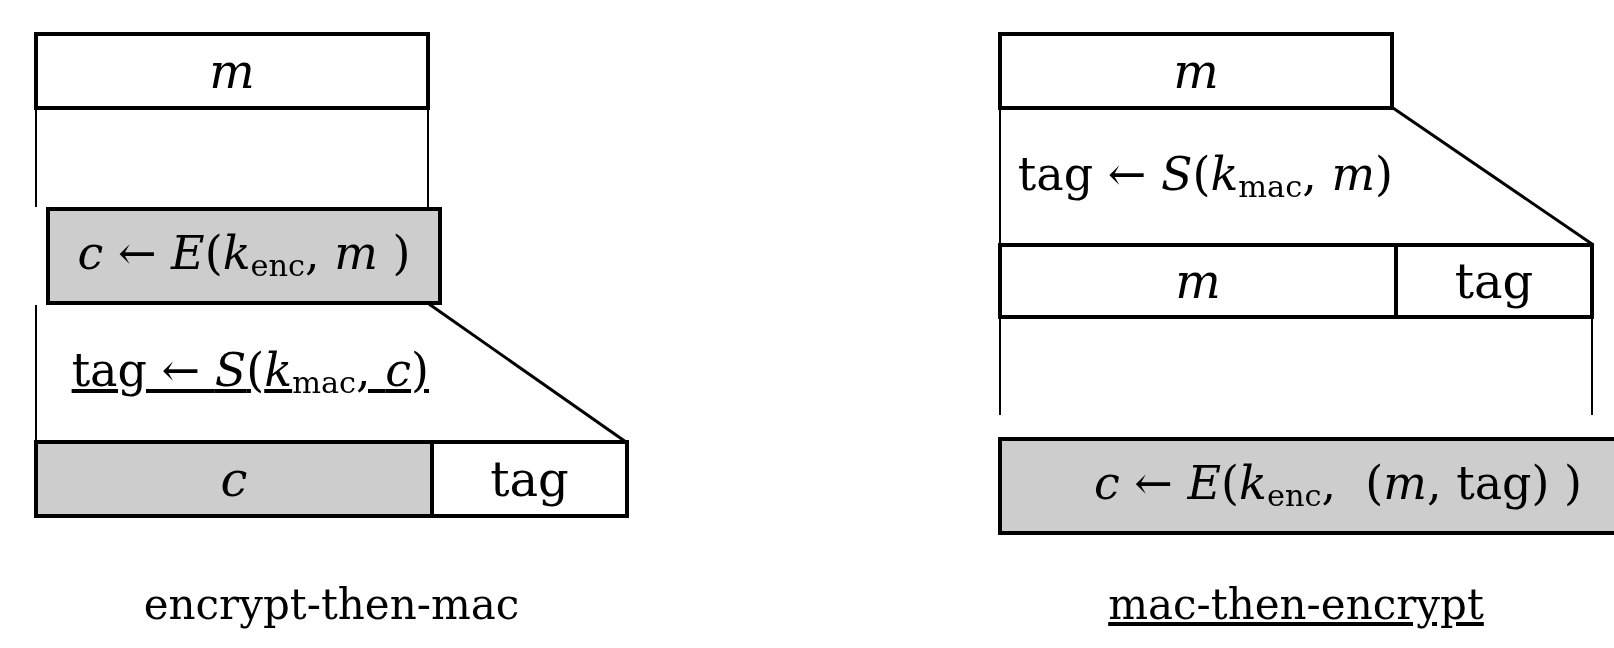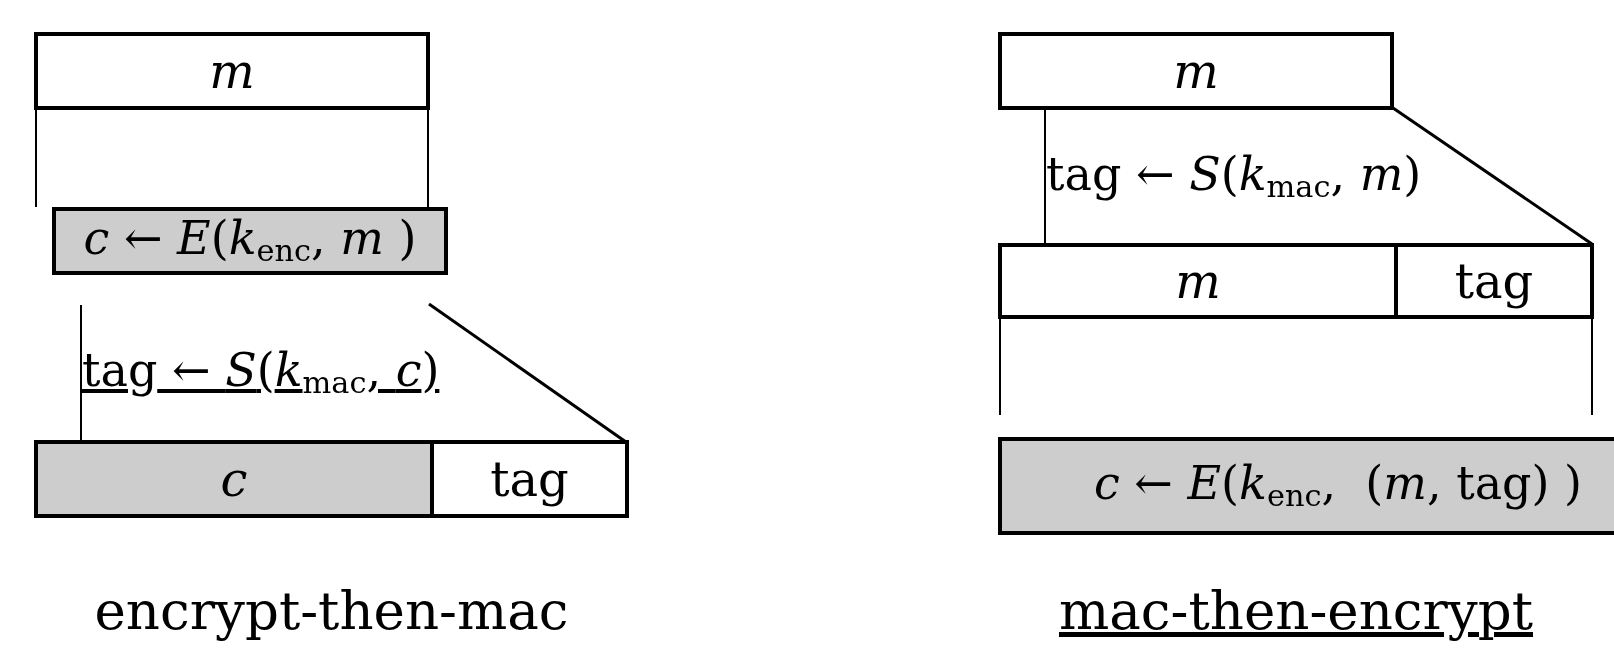--- a/index.html
+++ b/index.html
@@ -23,44 +23,43 @@
     display:flex;align-items:center;justify-content:center;
   }
   .shaded{background:var(--shaded);}
   .thin-gap{
     border-left:2px solid var(--stroke);
     border-right:2px solid var(--stroke);
     background:var(--bg);
   }
   .sign-region{
     border-left:2px solid var(--stroke);
-    display:flex;align-items:center;justify-content:flex-start;
+    display:flex;align-items:center;justify-content:flex-end;
     background:transparent;
-    margin-left:45px;
   }
   .row{
     border:4px solid var(--stroke);
     display:flex;align-items:stretch;
     background:var(--bg);
   }
   .row .cell{
     display:flex;align-items:center;justify-content:center;
   }
   .row .cell.first{border-right:4px solid var(--stroke);}
   .formula{
     font-size:46px;
     white-space:nowrap;
     line-height:1;
   }
   .biglet{font-size:48px;line-height:1;}
   .it{font-style:italic;}
   .sub{font-size:0.66em;vertical-align:-0.22em;letter-spacing:0;}
   .caption{
     text-align:center;
-    font-size:53px;
+    font-size:42px;
     line-height:1.1;
   }
   svg.overlay{
     position:absolute;left:0;top:0;width:1614px;height:648px;
     pointer-events:none;
   }
   svg.overlay line{stroke:var(--stroke);stroke-width:3;}
 </style>
 </head>
 <body>
@@ -73,21 +72,21 @@
   </svg>
 
   <section>
 
     <div class="abs box" style="left:34px;top:32px;width:396px;height:78px;">
       <span class="biglet it">m</span>
     </div>
 
     <div class="abs thin-gap" style="left:35px;top:110px;width:394px;height:97px;"></div>
 
-    <div class="abs box shaded" style="left:52px;top:207px;width:396px;height:68px;">
+    <div class="abs box shaded" style="left:46px;top:207px;width:396px;height:98px;">
       <div class="formula">
         <span class="it">c</span><span> ← </span><span class="it">E</span><span>(</span><span class="it">k</span><span class="sub">enc</span><span>, </span><span class="it">m</span><span> )</span>
       </div>
     </div>
 
     <div class="abs sign-region" style="left:35px;top:305px;width:394px;height:135px;text-decoration:underline;">
       <div class="formula">
         <span>tag</span><span> ← </span><span class="it">S</span><span>(</span><span class="it">k</span><span class="sub">mac</span><span>, </span><span class="it">c</span><span>)</span>
       </div>
     </div>

